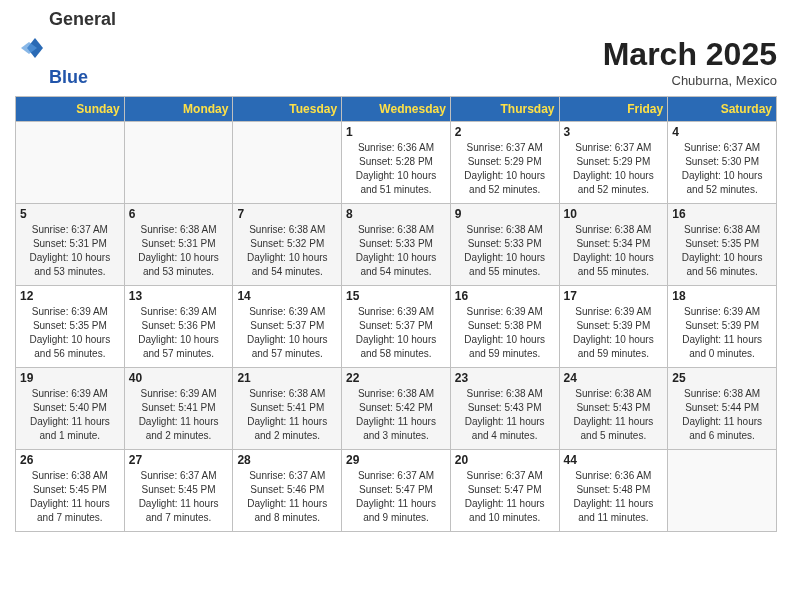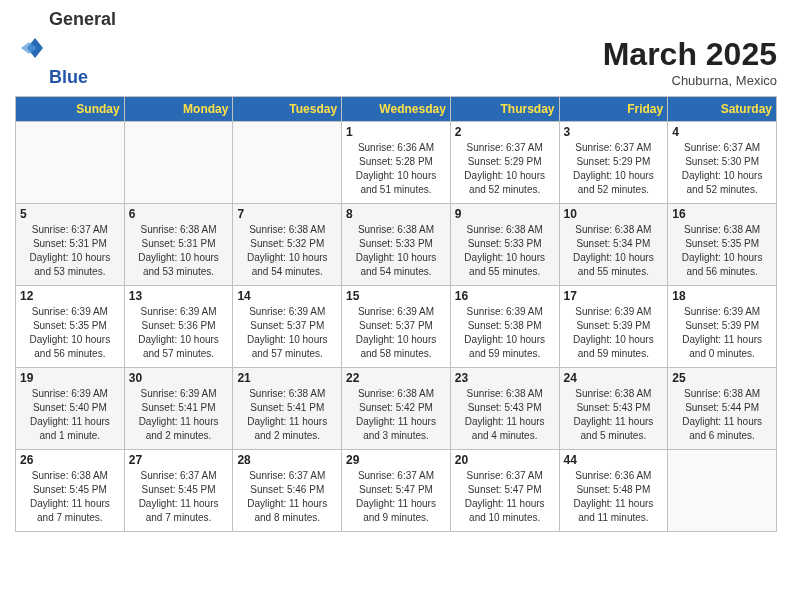--- a/index.html
+++ b/index.html
@@ -256,21 +256,21 @@
       </tr>
       <tr>
         <td>
           <span class="day-num">19</span>
           <div class="day-info" style="white-space: pre-line;">Sunrise: 6:39 AM
 Sunset: 5:40 PM
 Daylight: 11 hours
 and 1 minute.</div>
         </td>
         <td>
-          <span class="day-num">30</span>
+          <span class="day-num">40</span>
           <div class="day-info" style="white-space: pre-line;">Sunrise: 6:39 AM
 Sunset: 5:41 PM
 Daylight: 11 hours
 and 2 minutes.</div>
         </td>
         <td>
           <span class="day-num">21</span>
           <div class="day-info" style="white-space: pre-line;">Sunrise: 6:38 AM
 Sunset: 5:41 PM
 Daylight: 11 hours

